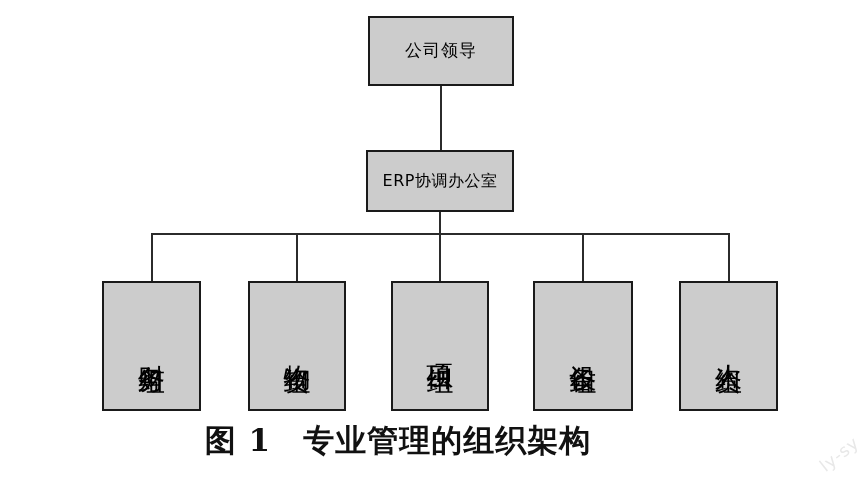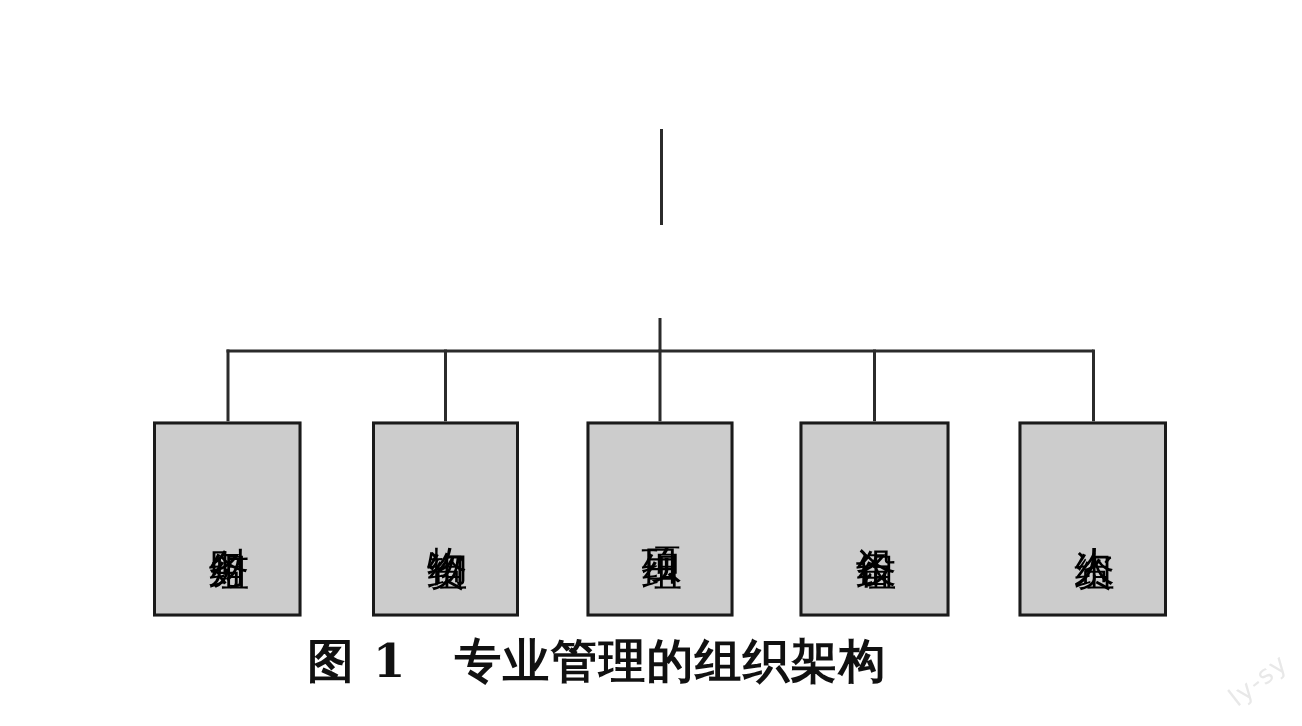--- a/index.html
+++ b/index.html
@@ -136,21 +136,27 @@
 
     <div class="conn conn-v conn-top-mid"></div>
     <div class="conn conn-v conn-mid-bus"></div>
     <div class="conn conn-h conn-bus"></div>
     <div class="conn conn-v drop-0"></div>
     <div class="conn conn-v drop-1"></div>
     <div class="conn conn-v drop-2"></div>
     <div class="conn conn-v drop-3"></div>
     <div class="conn conn-v drop-4"></div>
 
+    <div class="node node-top">
+      <span>公司领导</span>
+    </div>
 
+    <div class="node node-mid">
+      <span>ERP协调办公室</span>
+    </div>
 
     <div class="node node-leaf leaf-0">
       <span class="vtext">财务组</span>
     </div>
     <div class="node node-leaf leaf-1">
       <span class="vtext">物资组</span>
     </div>
     <div class="node node-leaf leaf-2">
       <span class="vtext">项目组</span>
     </div>

